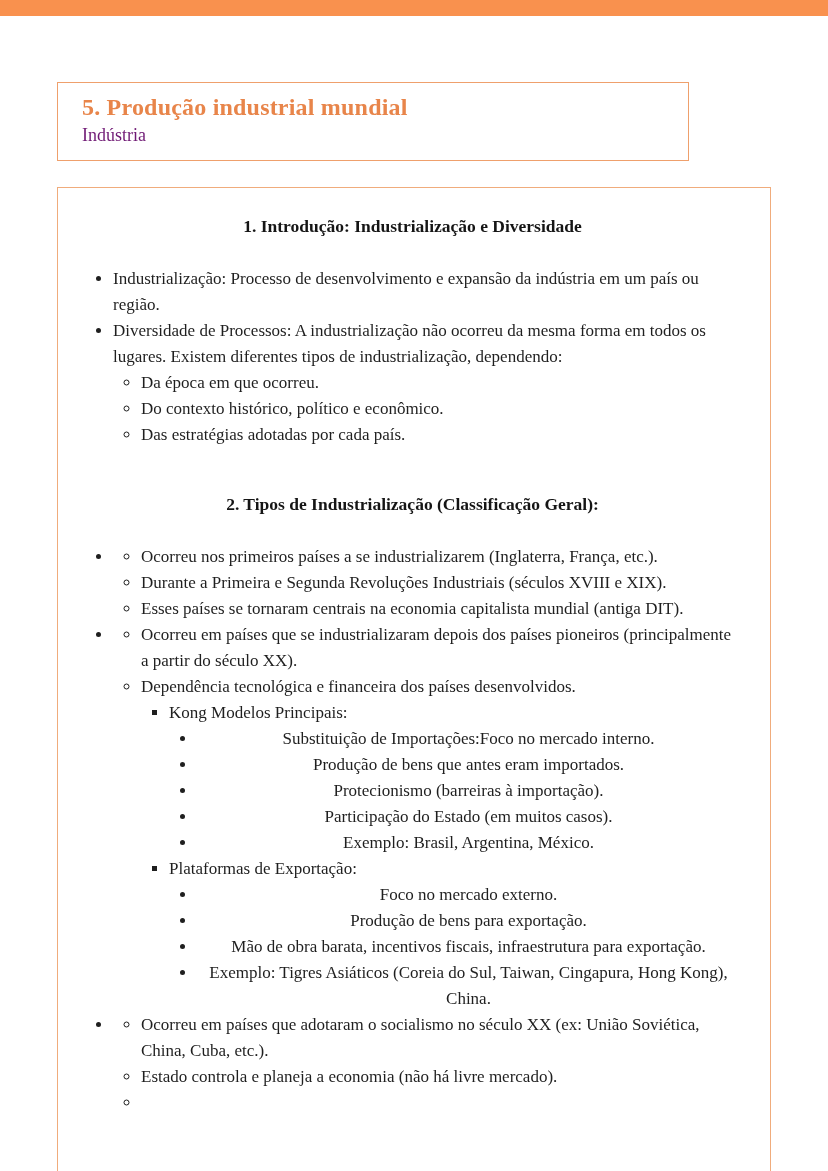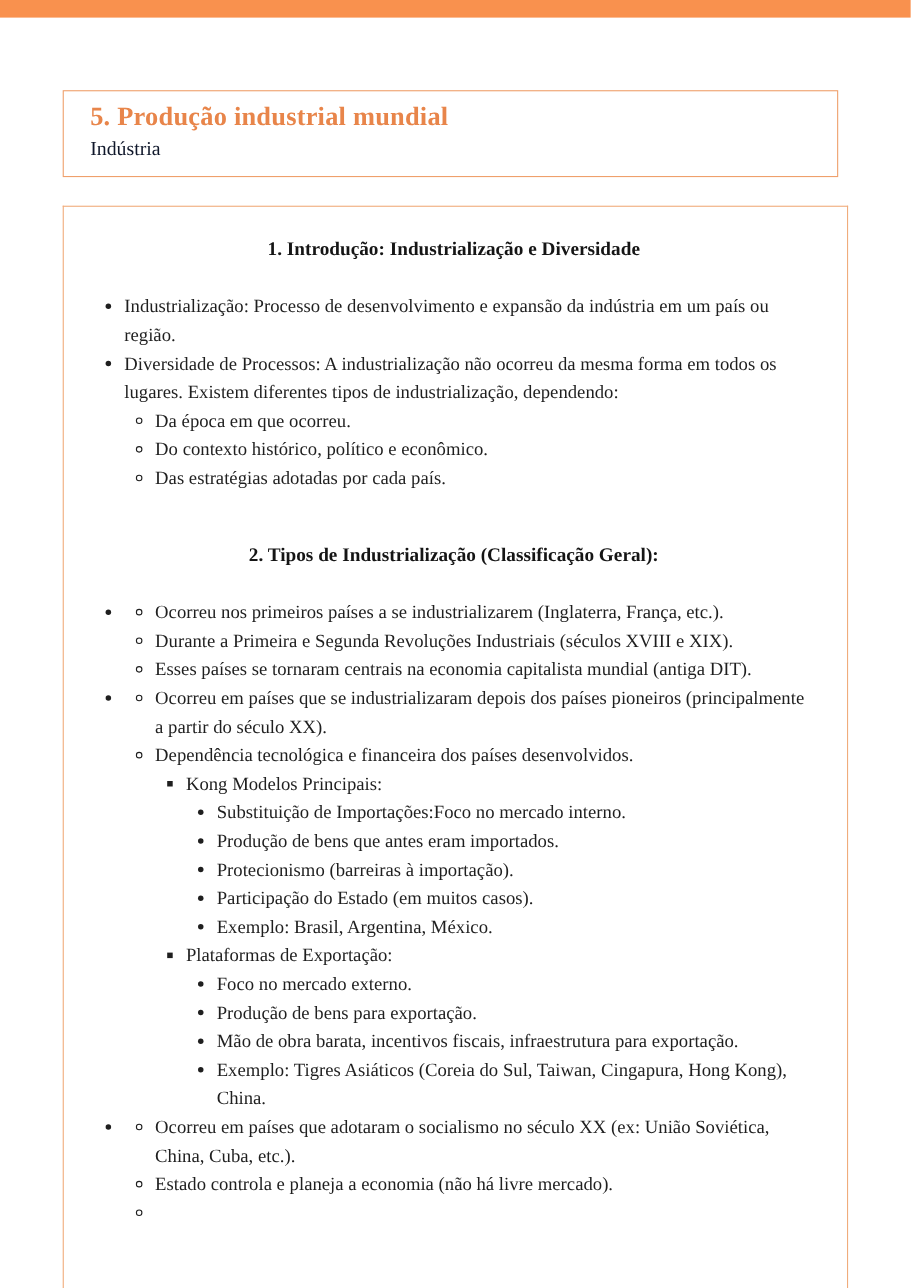--- a/index.html
+++ b/index.html
@@ -11,36 +11,36 @@
     font-family: "Liberation Serif", serif;
     color: #1f1f1f;
   }
   .top-bar {
     width: 100%;
     height: 16px;
     background: #f9914e;
   }
   .title-box {
     margin: 66px 87px 0 57px;
-    width: 705px;
+    width: 632px;
     border: 1px solid #efa06c;
     padding: 9px 24px 13px 24px;
     background: #ffffff;
   }
   .page-title {
     font-size: 24px;
     line-height: 30px;
     font-weight: bold;
     color: #e8854a;
     letter-spacing: 0.2px;
   }
   .page-subtitle {
     font-size: 18px;
     line-height: 24px;
-    color: #0f172a;
+    color: #701a75;
     margin-top: 1px;
   }
   .content-box {
     margin: 26px 57px 0 57px;
     width: 714px;
     height: 986px;
     border: 1px solid #f0ac7c;
     border-bottom: none;
     padding: 26px 30px 20px 27px;
     background: #ffffff;
@@ -55,21 +55,21 @@
     text-align: center;
   }
   .doc-section + .doc-section { margin-top: 44px; }
   .content-box ul {
     list-style-position: outside;
     padding-left: 28px;
   }
   ul.lvl-0 { list-style-type: disc; margin-top: 28px; }
   ul.lvl-1 { list-style-type: circle; }
   ul.lvl-2 { list-style-type: square; }
-  ul.lvl-3 { list-style-type: disc; }
+  ul.lvl-3 { list-style-type: disc; text-align: center; }
   .content-box li {
     font-size: 17px;
     line-height: 26px;
     color: #1f1f1f;
   }
 </style>
 </head>
 <body>
 
 <div class="top-bar"></div>

